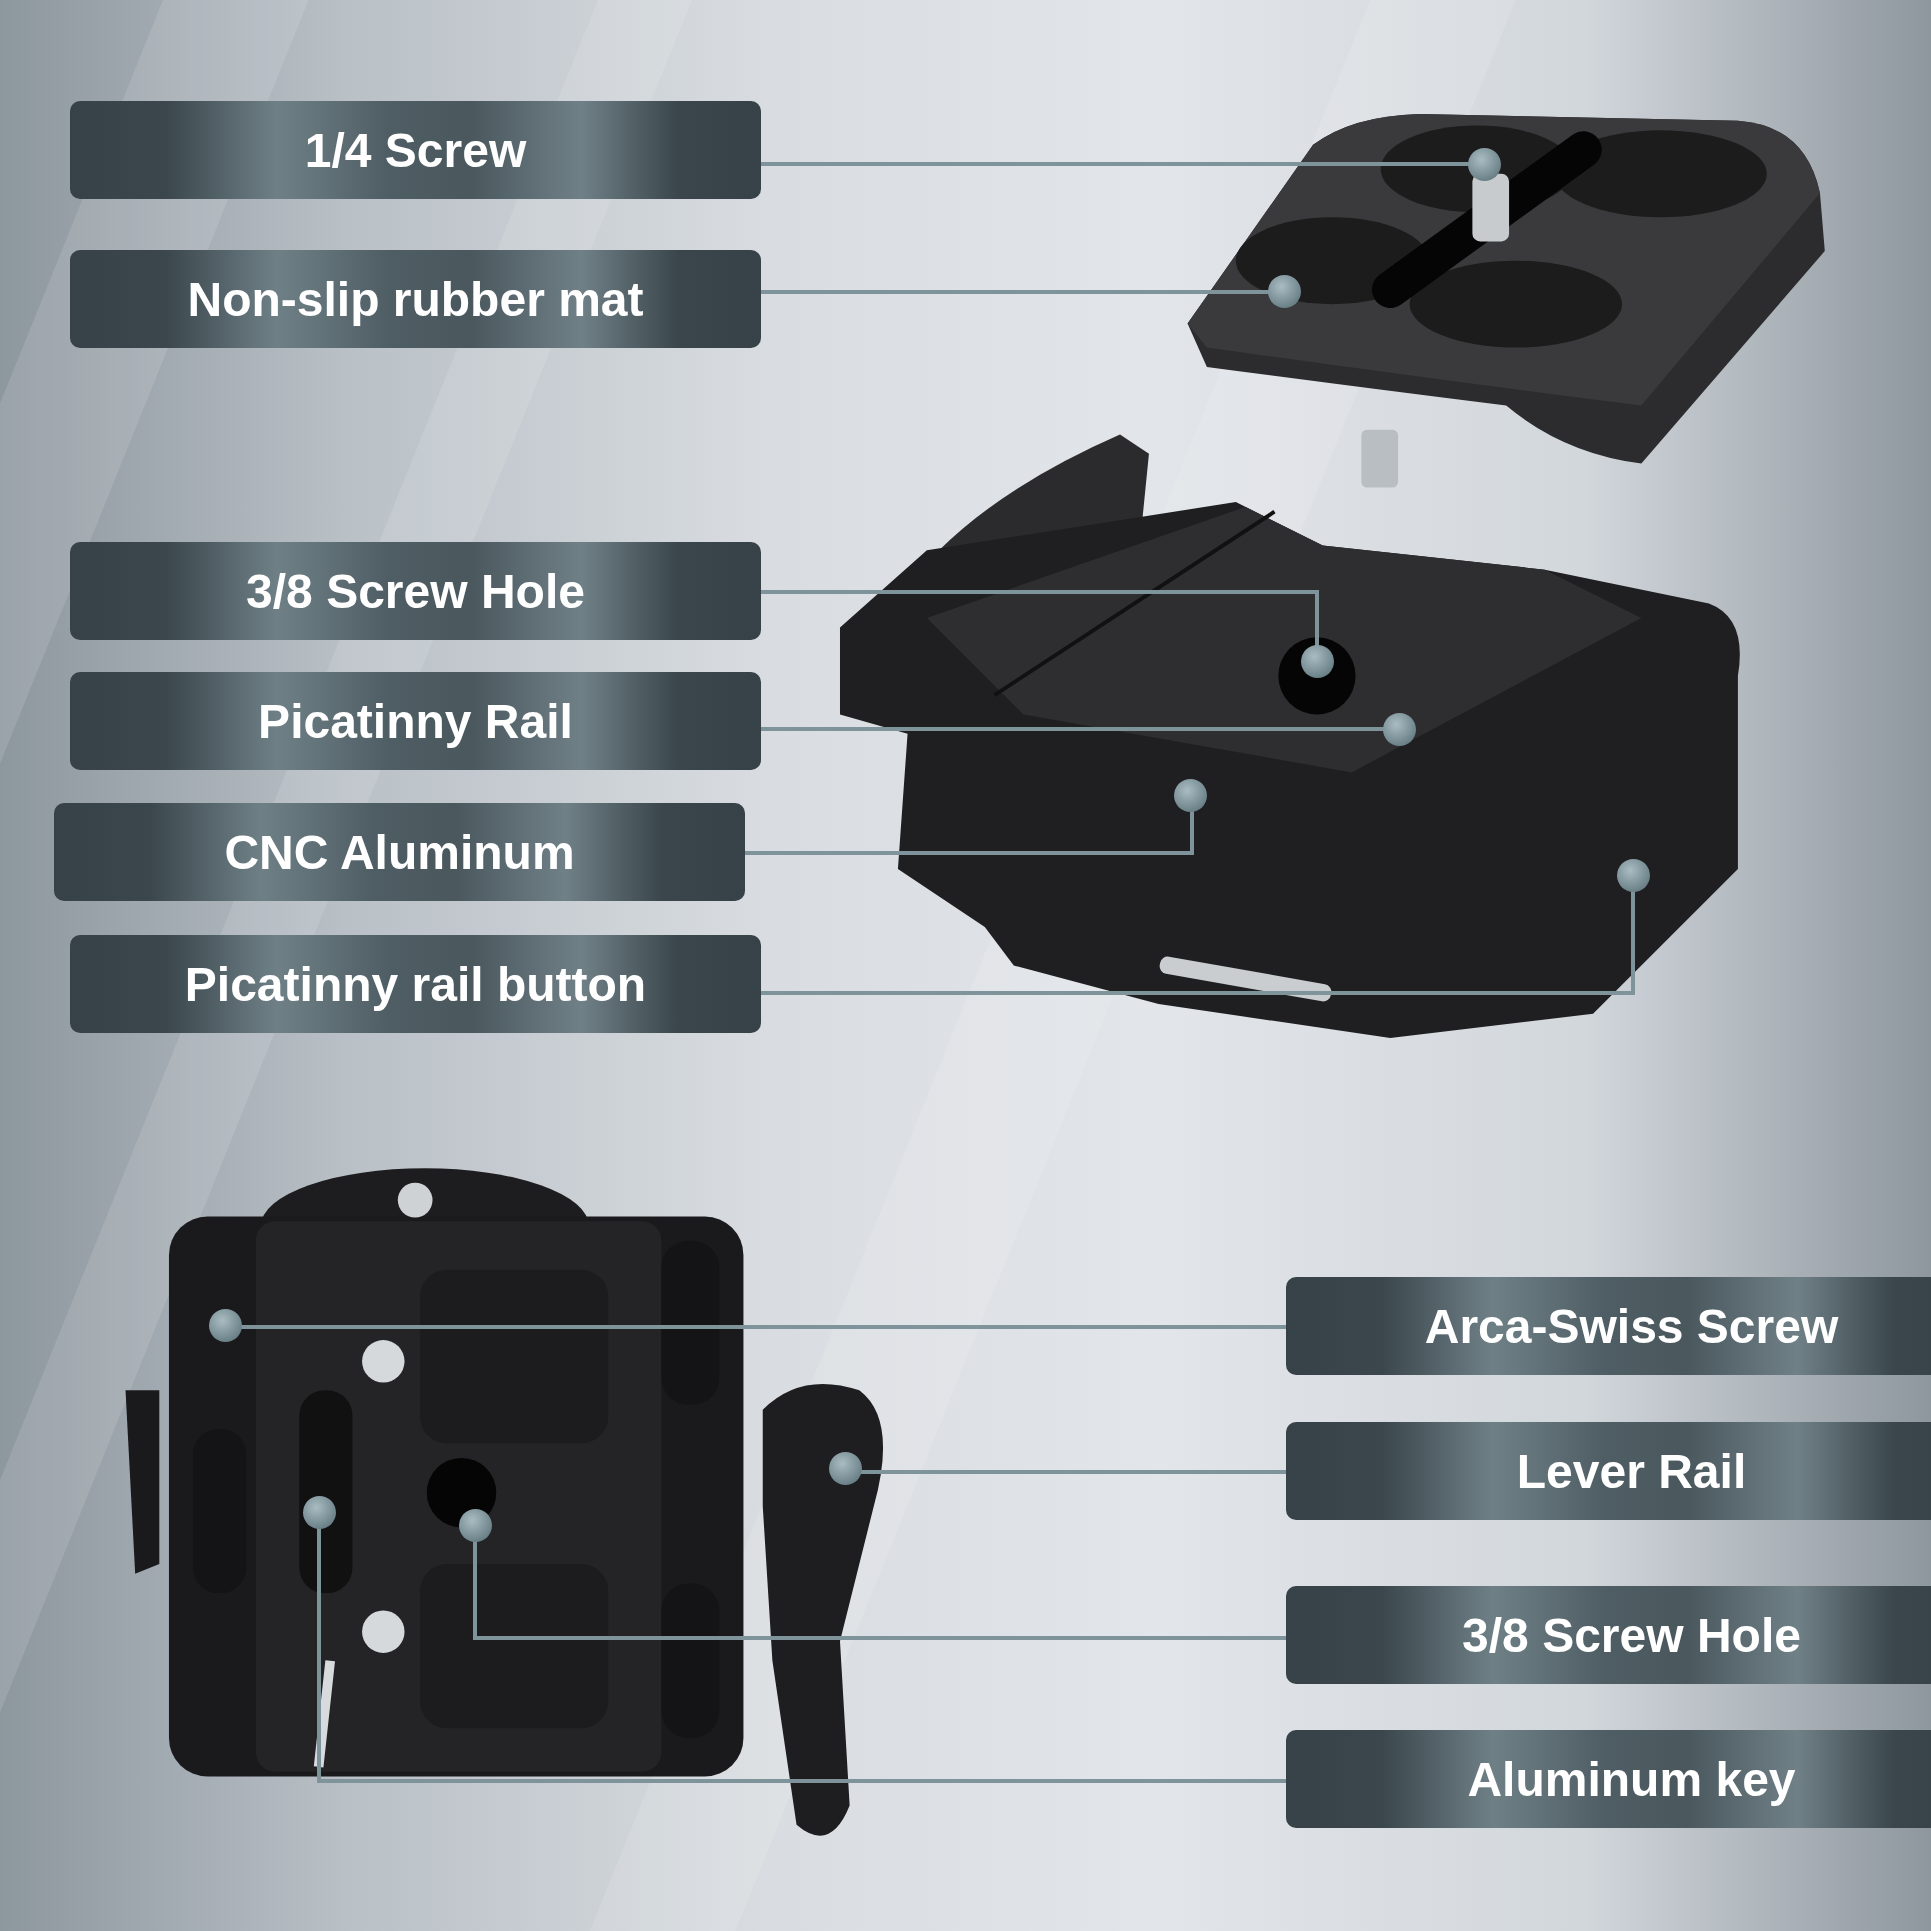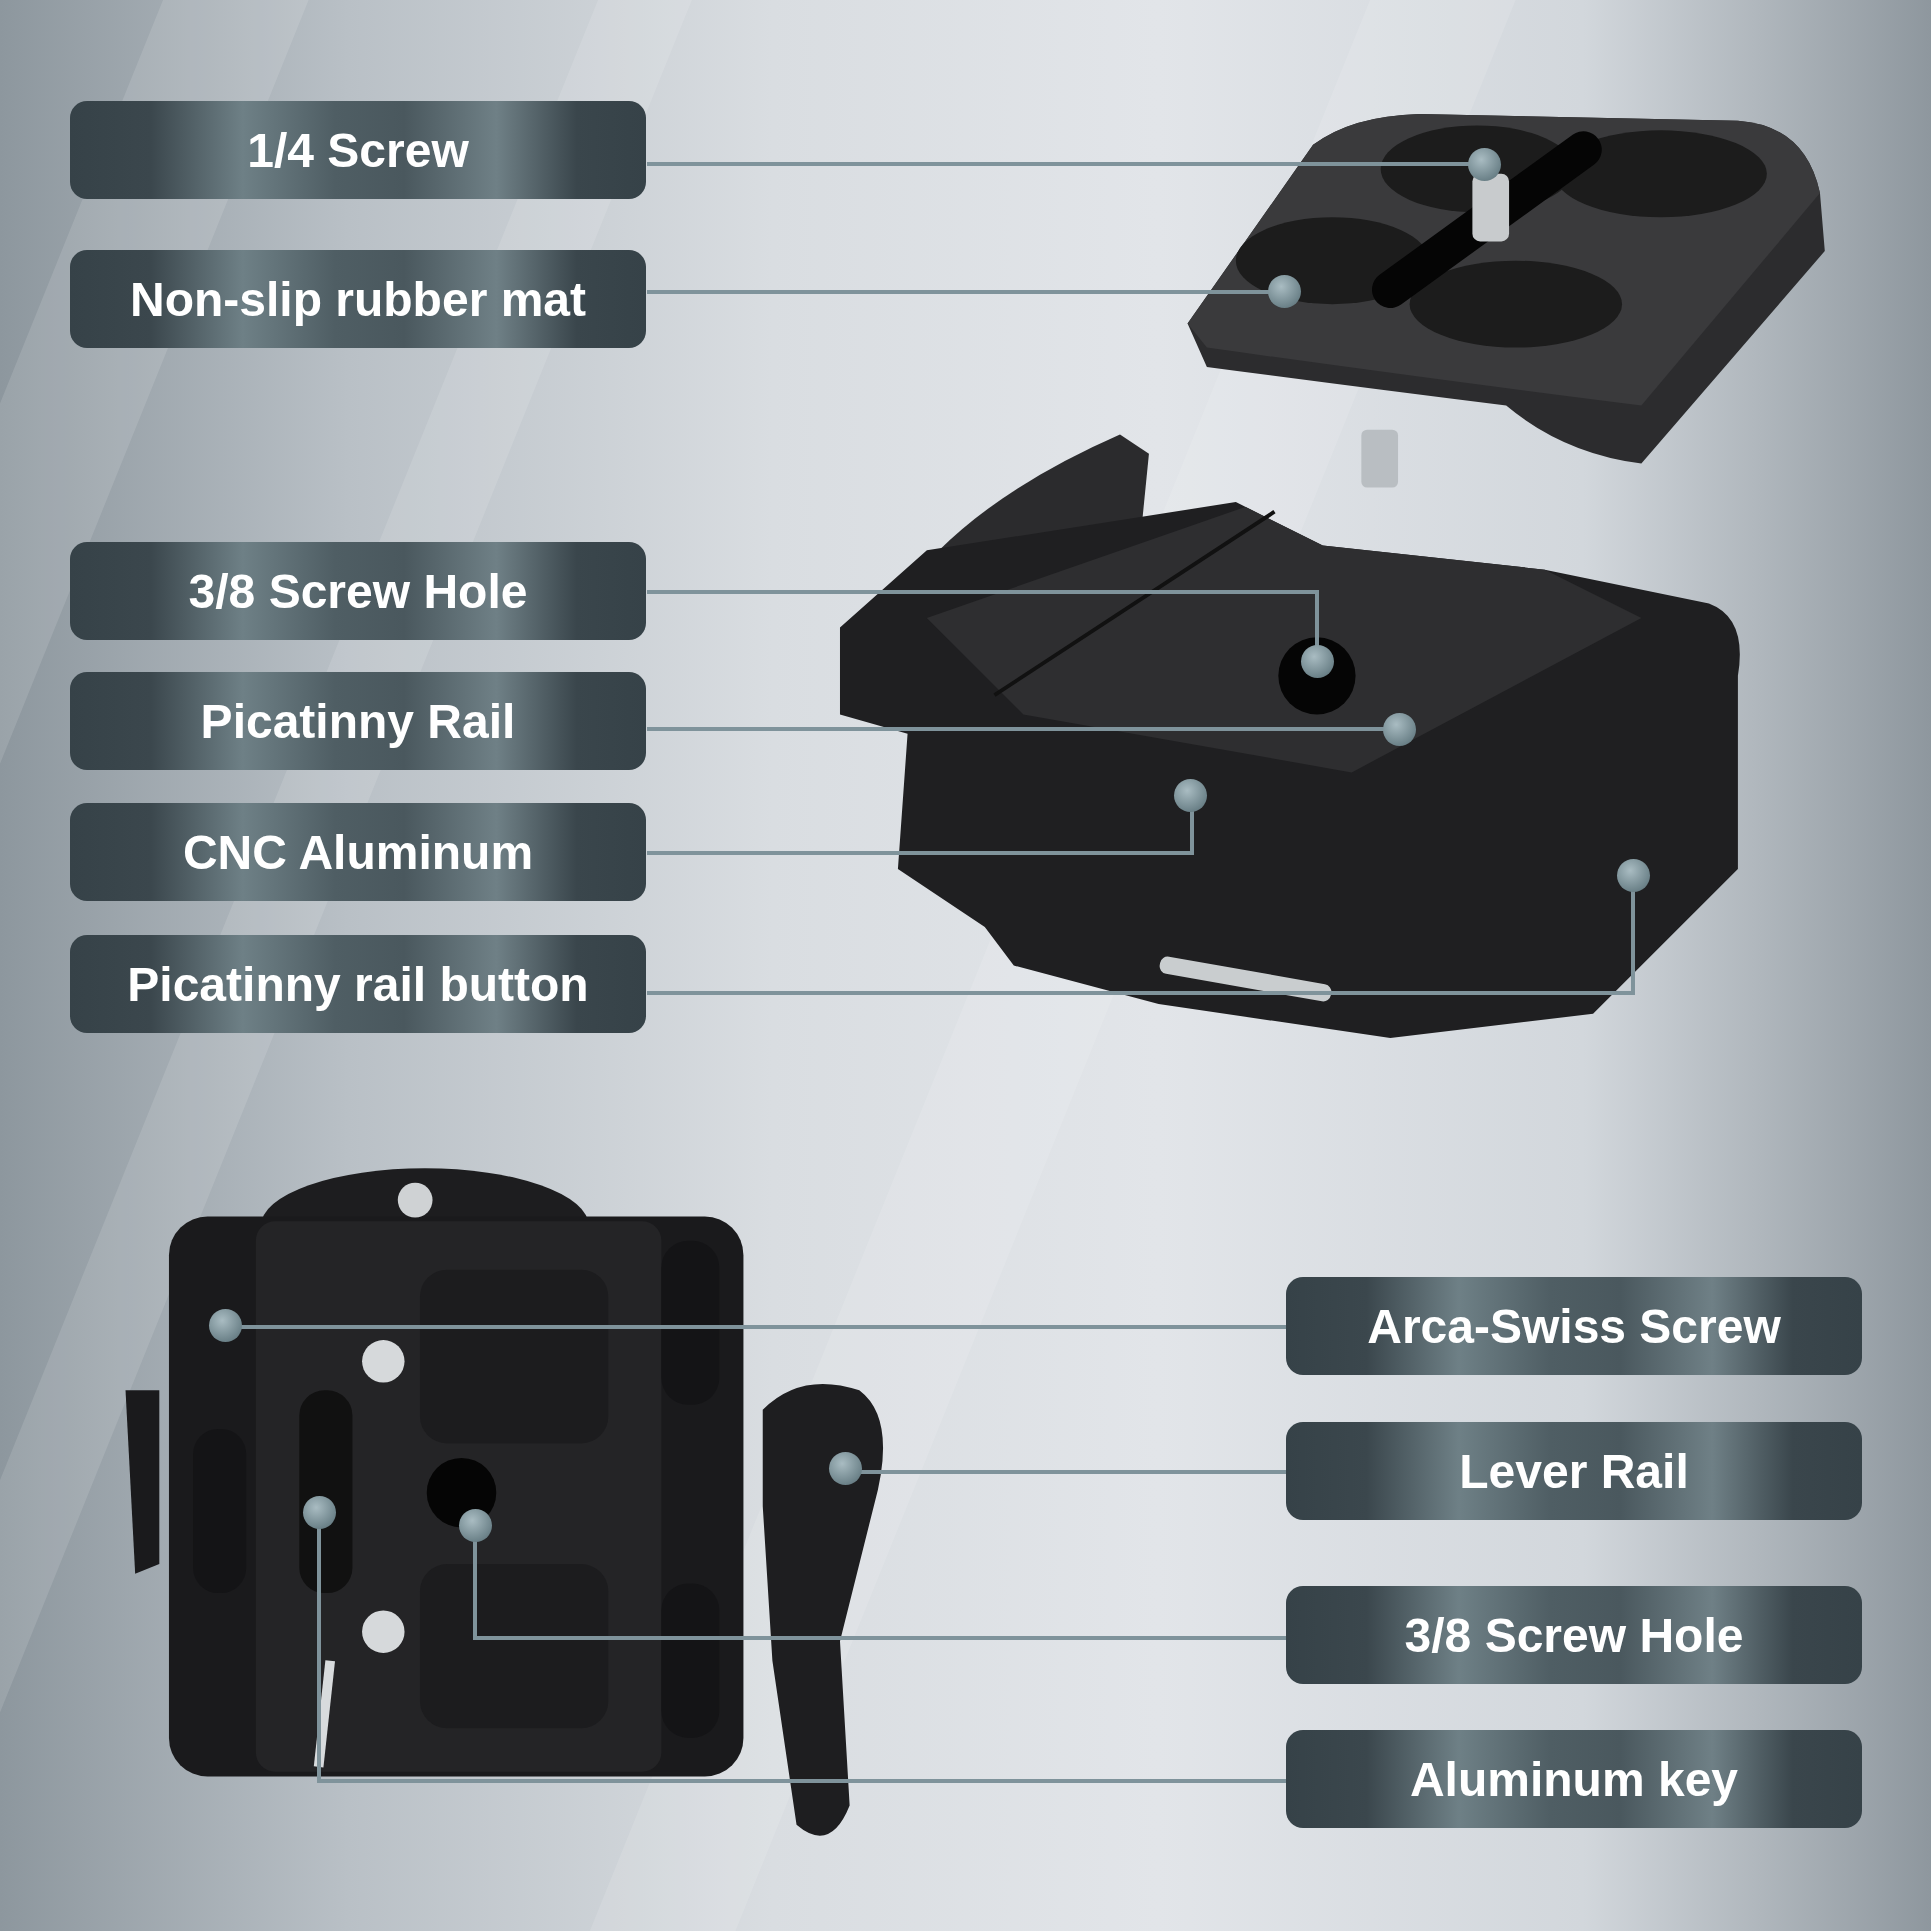--- a/index.html
+++ b/index.html
@@ -1,20 +1,20 @@
 <!DOCTYPE html>
 <html><head>
 <meta charset="utf-8">
 <style>
   html,body{margin:0;padding:0;}
   body{width:1931px;height:1931px;position:relative;overflow:hidden;
     font-family:"Liberation Sans",sans-serif;
     background:linear-gradient(90deg,#8d979e 0%,#b9c0c6 18%,#d9dde1 40%,#e2e5e9 60%,#d2d7dc 82%,#8e979e 100%);}
   .streak{position:absolute;top:-193px;width:135px;height:2510px;background:rgba(255,255,255,0.12);transform:rotate(22deg);transform-origin:top left;}
-  .pill{position:absolute;width:576px;height:98px;border-radius:17px;
+  .pill{position:absolute;width:691px;height:98px;border-radius:10px;
     background:linear-gradient(90deg,#364248 0%,#3b474d 14%,#6e8086 30%,#4f5e64 46%,#4a585e 58%,#6f8086 74%,#3a464c 88%,#364248 100%);
     color:#fff;font-weight:bold;font-size:48px;display:flex;align-items:center;justify-content:center;white-space:nowrap;}
   .line{position:absolute;background:#7f939b;}
   .dot{position:absolute;width:33px;height:33px;border-radius:50%;margin:-16.4px 0 0 -16.4px;
     background:radial-gradient(circle at 40% 35%,#a9bcc2,#6d838a 70%,#55676d);}
   .prod{position:absolute;}
 </style>
 </head>
 <body>
 
@@ -89,20 +89,20 @@
 <div class="dot" style="left:1633px;top:875px"></div>
 <div class="dot" style="left:225px;top:1325px"></div>
 <div class="dot" style="left:845px;top:1468px"></div>
 <div class="dot" style="left:475px;top:1525px"></div>
 <div class="dot" style="left:319px;top:1512px"></div>
 
 <div class="pill" style="left:70px;top:101px">1/4 Screw</div>
 <div class="pill" style="left:70px;top:250px">Non-slip rubber mat</div>
 <div class="pill" style="left:70px;top:542px">3/8 Screw Hole</div>
 <div class="pill" style="left:70px;top:672px">Picatinny Rail</div>
-<div class="pill" style="left:70px;top:803px">CNC Aluminum</div>
+<div class="pill" style="left:54px;top:803px">CNC Aluminum</div>
 <div class="pill" style="left:70px;top:935px">Picatinny rail button</div>
 
 <div class="pill" style="left:1286px;top:1277px">Arca-Swiss Screw</div>
 <div class="pill" style="left:1286px;top:1422px">Lever Rail</div>
 <div class="pill" style="left:1286px;top:1586px">3/8 Screw Hole</div>
 <div class="pill" style="left:1286px;top:1730px">Aluminum key</div>
 
 
 </body></html>

